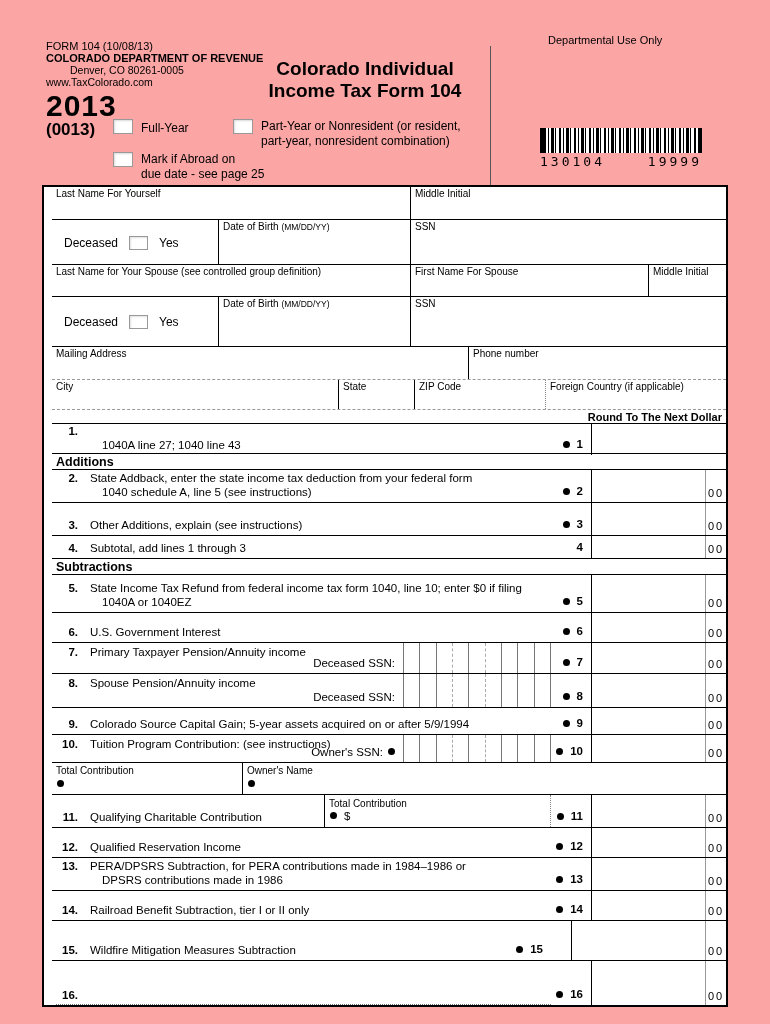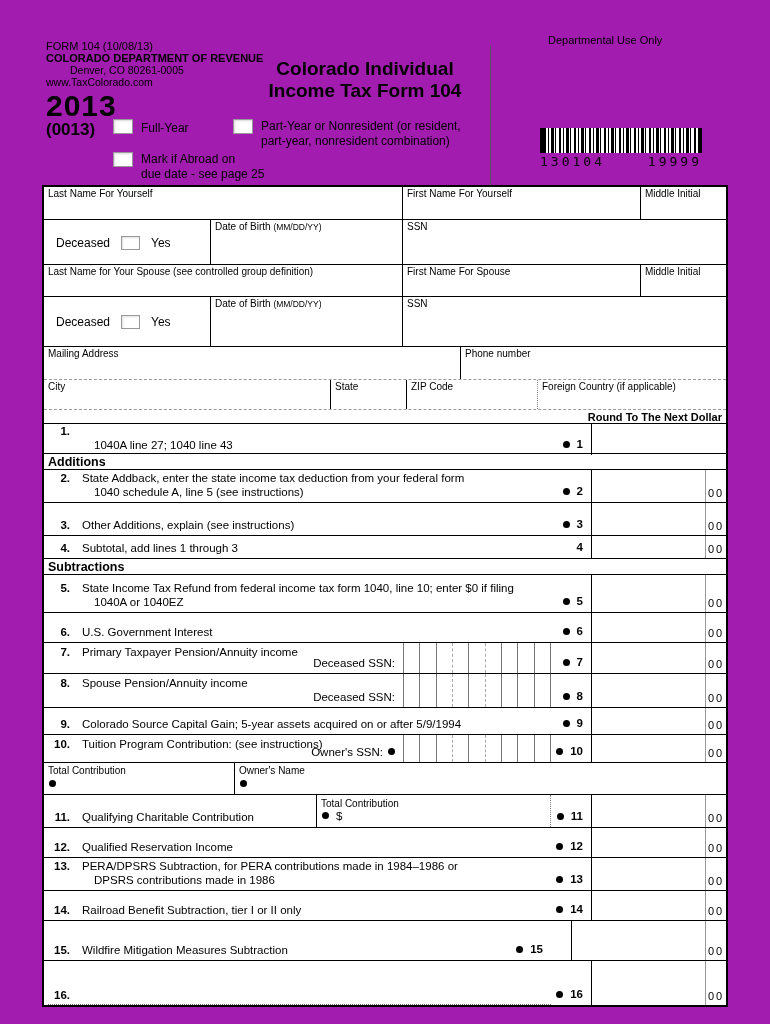--- a/index.html
+++ b/index.html
@@ -1,18 +1,18 @@
 <!DOCTYPE html>
 <html><head>
 <meta charset="utf-8">
 <style>
   * { margin:0; padding:0; box-sizing:border-box; }
   html,body { background:#fff; }
   .page {
-    position:relative; width:770px; height:1024px; background:#a21caf;
+    position:relative; width:770px; height:1024px; background:#fca5a5;
     font-family:"Liberation Sans", sans-serif; color:#000; overflow:hidden;
   }
   
   .hdr { position:absolute; left:0; top:0; width:770px; height:185px; }
   .hdr-left { position:absolute; left:46px; top:40px; }
   .form-ref { font-size:11px; }
   .dept-name { font-size:11px; font-weight:bold; }
   .dept-addr { font-size:10.5px;margin-left:24px; }
   .website { font-size:10.5px; }
   .big-year { font-size:30px; font-weight:bold; line-height:31px; margin-top:2px; letter-spacing:1px; }
@@ -23,21 +23,21 @@
   .dept-use { position:absolute; left:548px; top:34px; font-size:11px; }
   .barcode-wrap { position:absolute; left:540px; top:128px; width:162px; }
   .bars { height:25px; border-left:4px solid #000; border-right:4px solid #000;
     background:repeating-linear-gradient(90deg,#000 0px,#000 2px,#fff 2px,#fff 4px,#000 4px,#000 5px,#fff 5px,#fff 7px,#000 7px,#000 10px,#fff 10px,#fff 11px,#000 11px,#000 12px,#fff 12px,#fff 15px); }
   .bars-text { display:flex; justify-content:space-between; font-family:"DejaVu Sans Mono", monospace;
     font-size:13px; letter-spacing:3px; margin-top:1px; }
   .cb { width:20px; height:15px; border:1px solid #999; background:#fff;
     box-shadow:inset 1px 1px 2px rgba(0,0,0,.15); position:absolute; }
   .cb-label { position:absolute; font-size:12px; line-height:14.5px; }
   
-  .ftable { position:absolute; left:42px; top:185px; width:686px; border:2px solid #000; background:#fff; }
+  .ftable { position:absolute; left:42px; top:185px; width:686px; border:2px solid #000; background:#fff;padding-left:8px; }
   .prow { display:grid; border-top:1px solid #000; }
   .prow.first { border-top:none; }
   .pcell { position:relative; padding:1px 0 0 4px; font-size:10px; overflow:hidden; }
   .bl { border-left:1px solid #000; }
   .bl-dot { border-left:1px dotted #888; }
   .row-dash { border-top:1px dashed #999; }
   .deceased { display:flex; align-items:center; gap:11px; padding-left:12px; font-size:12px; }
   .cbi { width:19px; height:14px; border:1px solid #999; background:#fff;
     box-shadow:inset 1px 1px 2px rgba(0,0,0,.12); flex:none; }
   .fmt { font-size:8.5px; }
@@ -117,21 +117,20 @@
     <div class="cb-label" style="left:141px; top:152px; width:180px;">
       <div>Mark if Abroad on</div>
       <div>due date - see page 25</div>
     </div>
   </div>
 
   <div class="ftable">
 
     <div class="prow first" style="height:32px; grid-template-columns:358px 238px 1fr;">
       <div class="pcell"><span>Last Name For Yourself</span></div>
-      <div class="pcell bl"><span>First Name For Yourself</span></div>
       <div class="pcell bl"><span>Middle Initial</span></div>
     </div>
 
     <div class="prow" style="height:45px; grid-template-columns:166px 192px 1fr;">
       <div class="pcell deceased">
         <span>Deceased</span>
         <span class="cbi"></span>
         <span>Yes</span>
       </div>
       <div class="pcell bl">

